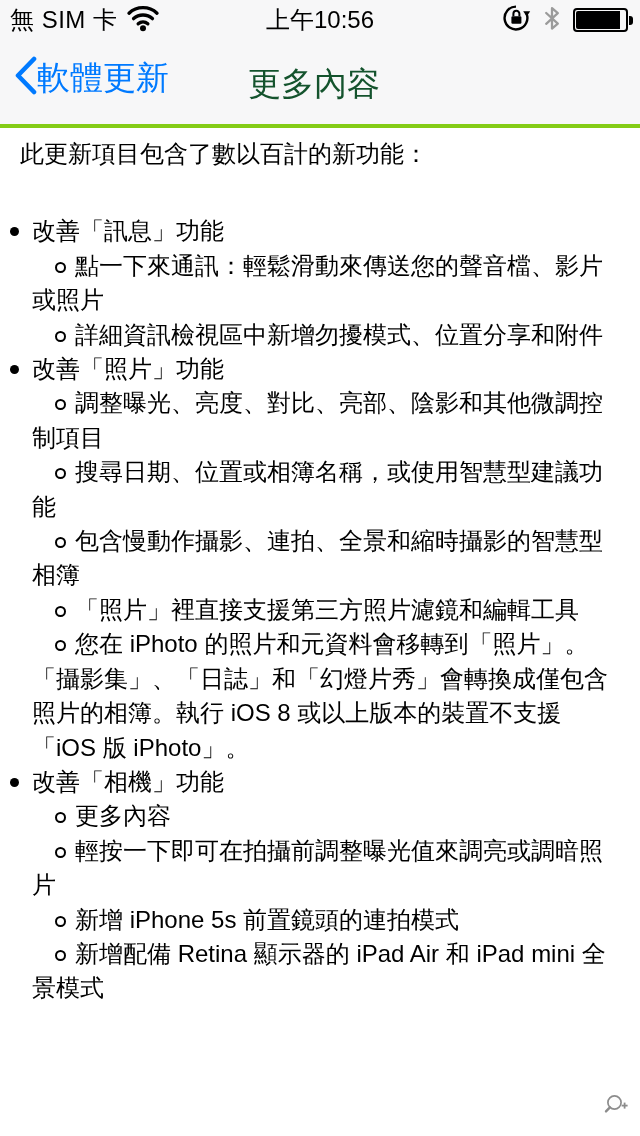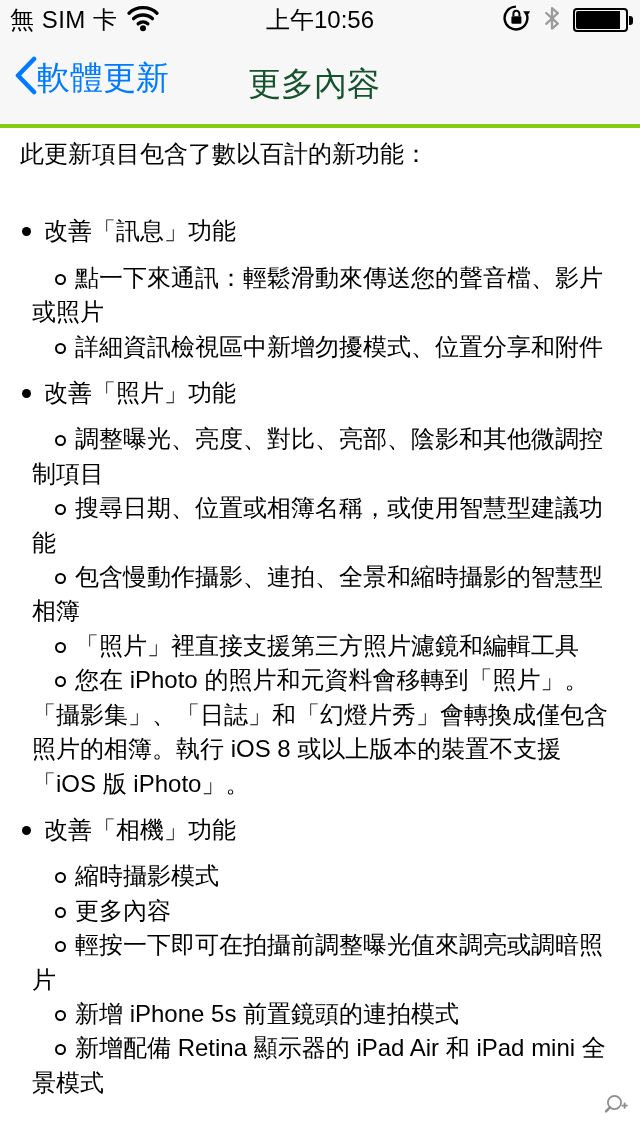--- a/index.html
+++ b/index.html
@@ -40,21 +40,21 @@
   }
   .back-label{font-size:33px;color:#007aff;}
   
   .content{
     position:absolute;top:128px;left:0;width:640px;height:1008px;
     box-sizing:border-box;padding:9px 24px 8px 20px;overflow:hidden;
     font-size:24px;line-height:34.4px;color:#000;
   }
   .intro{margin:0;}
   .notes{margin:43px 0 0 12px;padding:0;}
-  .li1{position:relative;margin:12px;}
+  .li1{position:relative;margin:0;}
   .m1{
     position:absolute;left:-22px;top:13px;width:9px;height:9px;
     background:#000;border-radius:50%;
   }
   .li2{margin:0;text-indent:23px;}
   .m2{
     display:inline-block;width:11px;height:11px;box-sizing:border-box;
     border:2px solid #000;border-radius:50%;margin-right:9px;
     vertical-align:baseline;position:relative;top:-1px;
   }
@@ -123,21 +123,20 @@
       <div class="li1"><span class="m1"></span><span>改善「訊息」功能</span></div>
       <div class="li2"><span class="m2"></span><span>點一下來通訊：輕鬆滑動來傳送您的聲音檔、影片或照片</span></div>
       <div class="li2"><span class="m2"></span><span>詳細資訊檢視區中新增勿擾模式、位置分享和附件</span></div>
       <div class="li1"><span class="m1"></span><span>改善「照片」功能</span></div>
       <div class="li2"><span class="m2"></span><span>調整曝光、亮度、對比、亮部、陰影和其他微調控制項目</span></div>
       <div class="li2"><span class="m2"></span><span>搜尋日期、位置或相簿名稱，或使用智慧型建議功能</span></div>
       <div class="li2"><span class="m2"></span><span>包含慢動作攝影、連拍、全景和縮時攝影的智慧型相簿</span></div>
       <div class="li2"><span class="m2"></span><span>「照片」裡直接支援第三方照片濾鏡和編輯工具</span></div>
       <div class="li2"><span class="m2"></span><span>您在 iPhoto 的照片和元資料會移轉到「照片」。「攝影集」、「日誌」和「幻燈片秀」會轉換成僅包含照片的相簿。執行 iOS 8 或以上版本的裝置不支援「iOS 版 iPhoto」。</span></div>
       <div class="li1"><span class="m1"></span><span>改善「相機」功能</span></div>
-      <div class="li2"><span class="m2"></span><span>縮時攝影模式</span></div>
       <div class="li2"><span class="m2"></span><span>更多內容</span></div>
       <div class="li2"><span class="m2"></span><span>輕按一下即可在拍攝前調整曝光值來調亮或調暗照片</span></div>
       <div class="li2"><span class="m2"></span><span>新增 iPhone 5s 前置鏡頭的連拍模式</span></div>
       <div class="li2"><span class="m2"></span><span>新增配備 Retina 顯示器的 iPad Air 和 iPad mini 全景模式</span></div>
     </div>
 </div>
 
 <span class="zoom-glyph">
   <svg width="30" height="28" viewBox="0 0 30 28">
     <circle cx="11.5" cy="9.5" r="6.6" fill="#fdfdfd" stroke="#8c8c8c" stroke-width="1.7"></circle>

